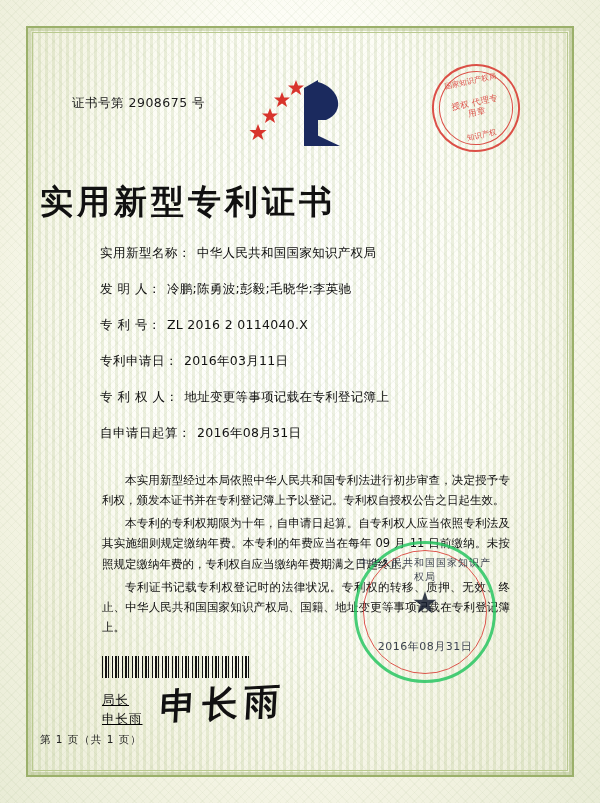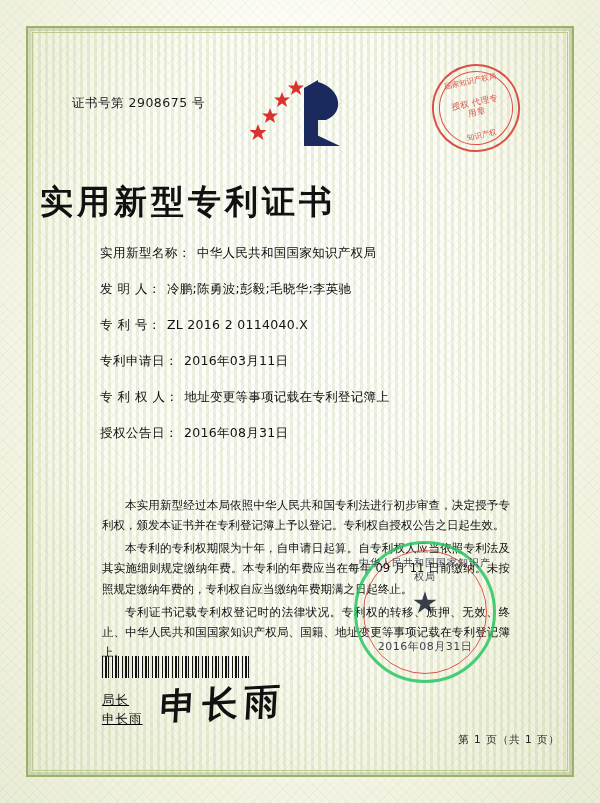--- a/index.html
+++ b/index.html
@@ -164,21 +164,20 @@
   .paragraphs {
     position: absolute;
     left: 62px;
     right: 50px;
     top: 430px;
     font-size: 11.5px;
     line-height: 1.75;
     color: #111;
     text-align: justify;
     font-family: "DejaVu Sans", sans-serif;
-    margin-top: 25px;
   }
   .paragraphs p {
     margin: 0 0 3px 0;
     text-indent: 23px;
   }
 
   .barcode {
     position: absolute;
     left: 62px;
     top: 616px;
@@ -257,21 +256,21 @@
     text-align: center;
     font-size: 11px;
     font-family: "DejaVu Sans", sans-serif;
     letter-spacing: 0.5px;
   }
 
   .footer {
     position: absolute;
     left: 0; right: 0;
     bottom: 16px;
-    text-align: right;
+    text-align: left;
     font-size: 10.5px;
     color: #222;
     font-family: "DejaVu Sans", sans-serif;
     letter-spacing: 1px;
   }
 </style>
 </head>
 <body>
 
 <div class="page">
@@ -325,21 +324,21 @@
         </div>
       <div class="field">
           <span class="lbl">专利申请日：</span>
           <span class="val">2016年03月11日</span>
         </div>
       <div class="field">
           <span class="lbl">专 利 权 人：</span>
           <span class="val">地址变更等事项记载在专利登记簿上</span>
         </div>
       <div class="field">
-          <span class="lbl">授权公告日：</span>
+          <span class="lbl">自申请日起算：</span>
           <span class="val">2016年08月31日</span>
         </div>
     </div>
 
     <div class="paragraphs">
       <p>本实用新型经过本局依照中华人民共和国专利法进行初步审查，决定授予专利权，颁发本证书并在专利登记簿上予以登记。专利权自授权公告之日起生效。</p>
       <p>本专利的专利权期限为十年，自申请日起算。自专利权人应当依照专利法及其实施细则规定缴纳年费。本专利的年费应当在每年 09 月 11 日前缴纳。未按照规定缴纳年费的，专利权自应当缴纳年费期满之日起终止。</p>
       <p>专利证书记载专利权登记时的法律状况。专利权的转移、质押、无效、终止、中华人民共和国国家知识产权局、国籍、地址变更等事项记载在专利登记簿上。</p>
     </div>
 

